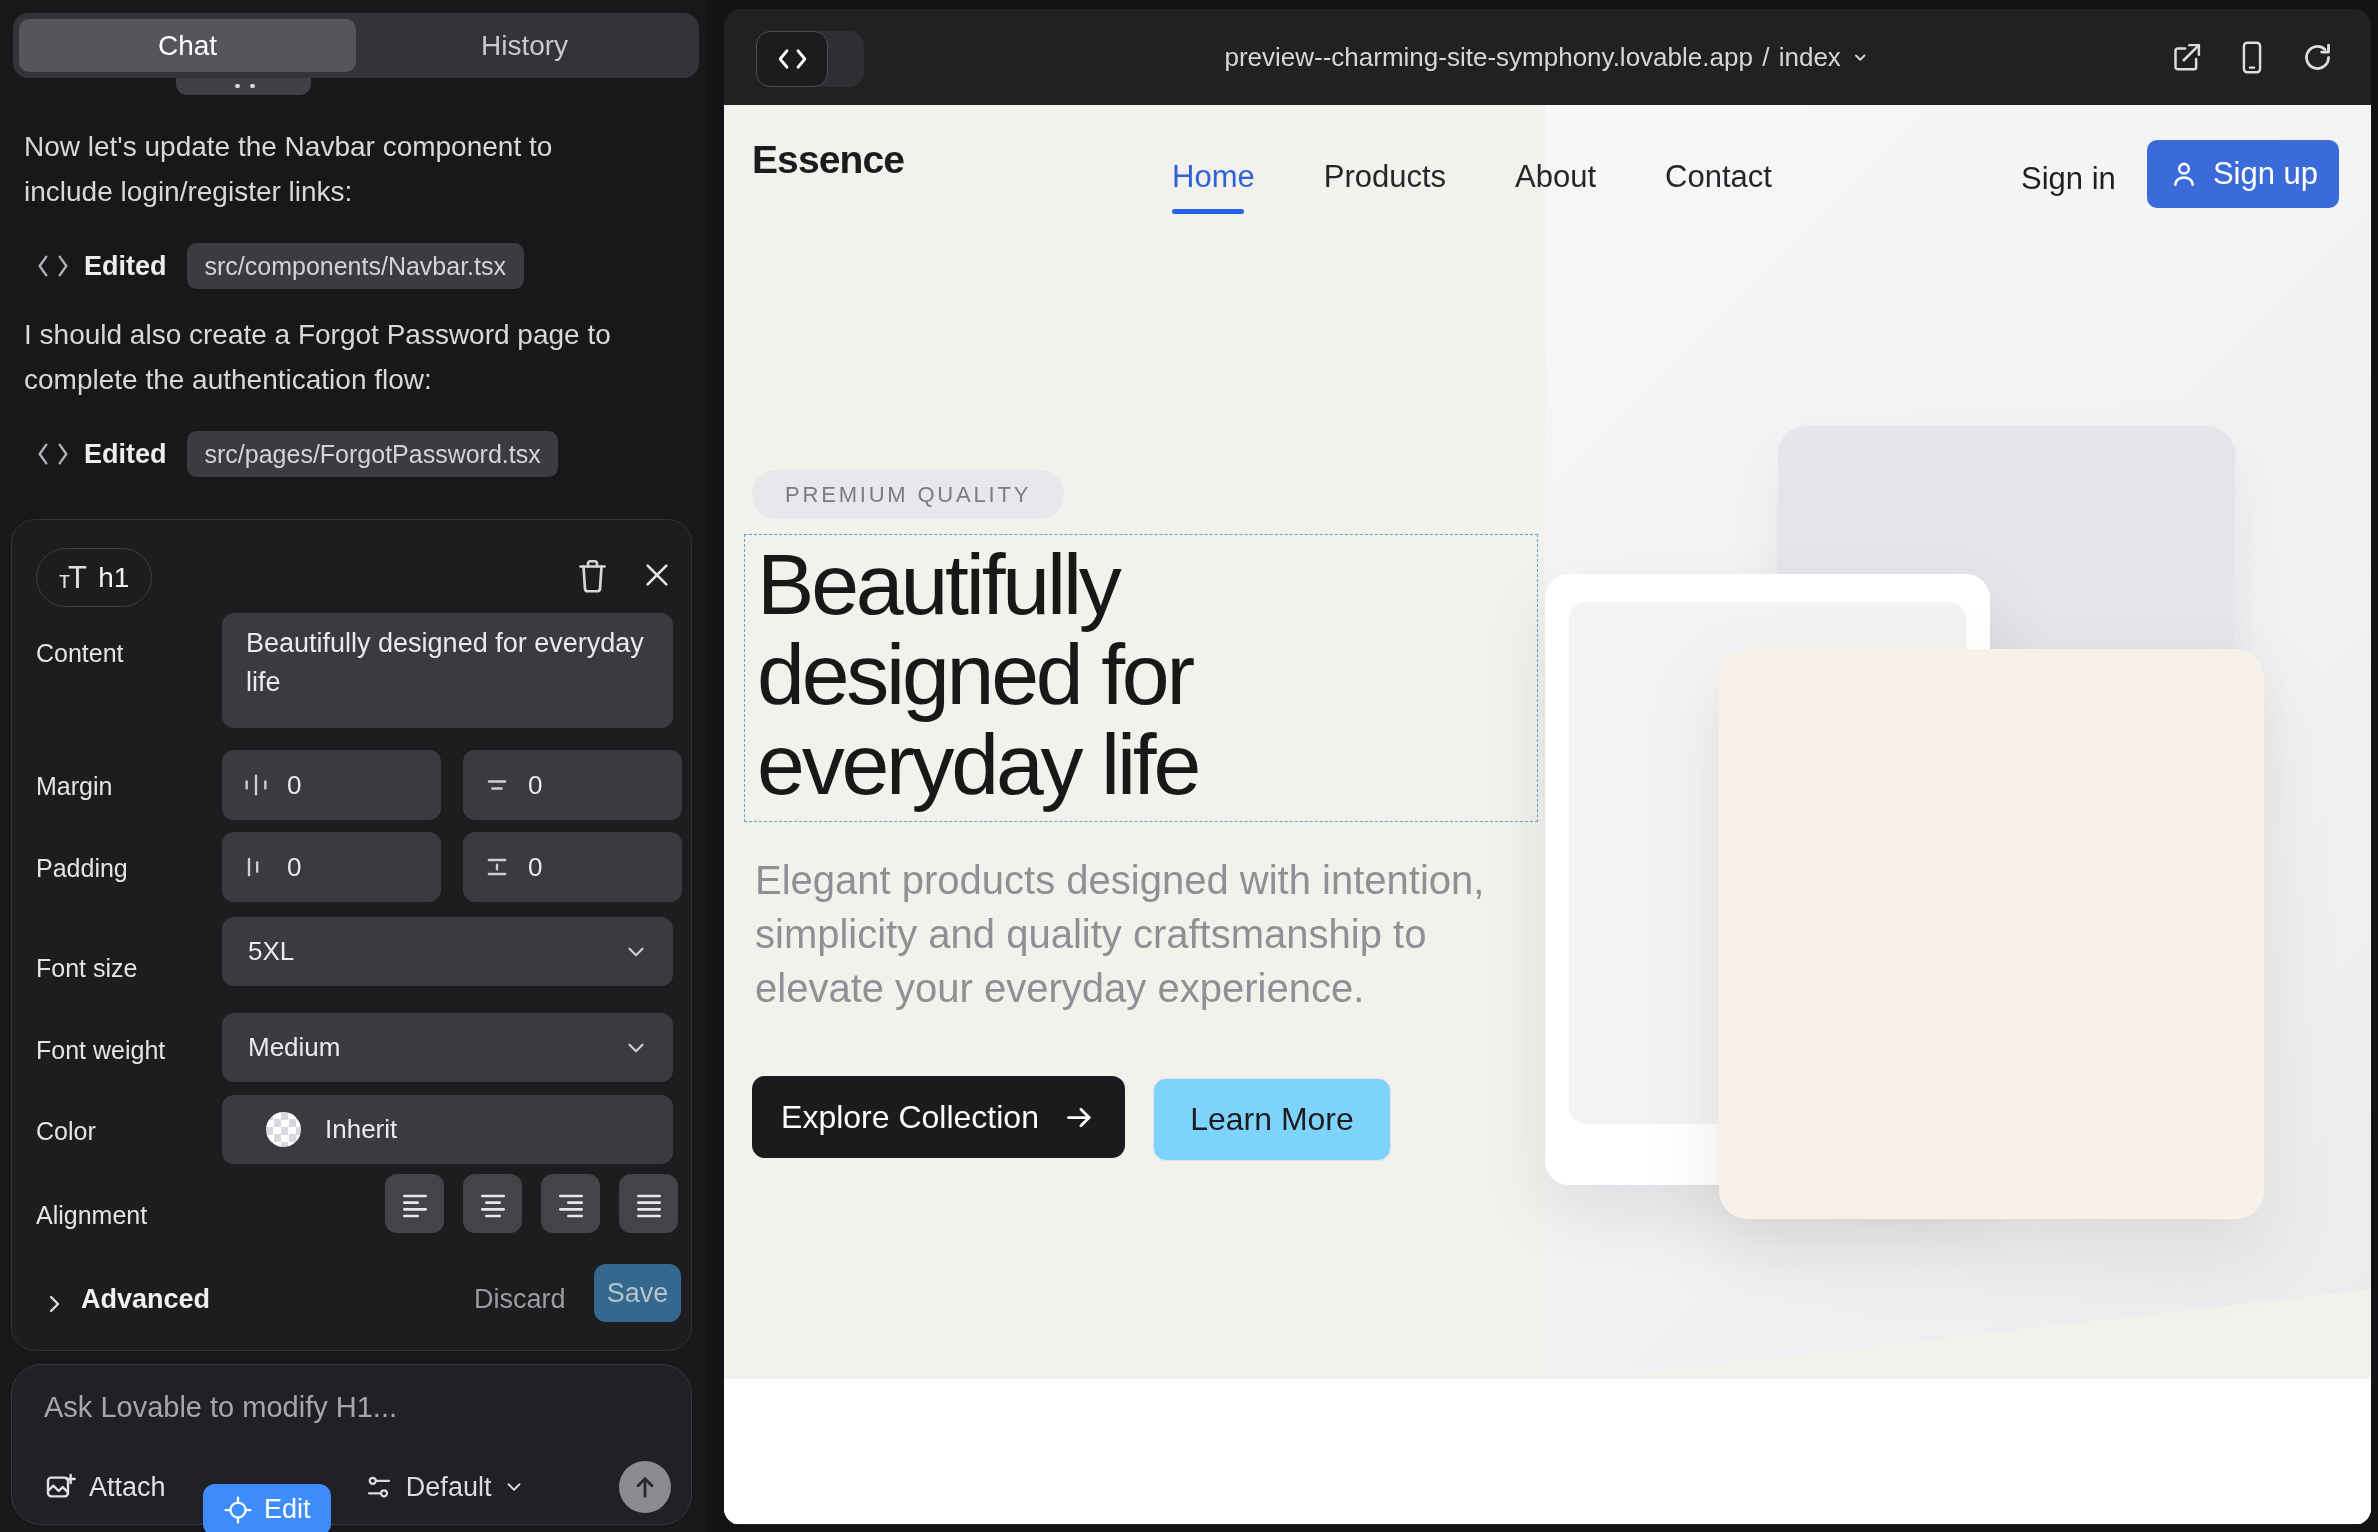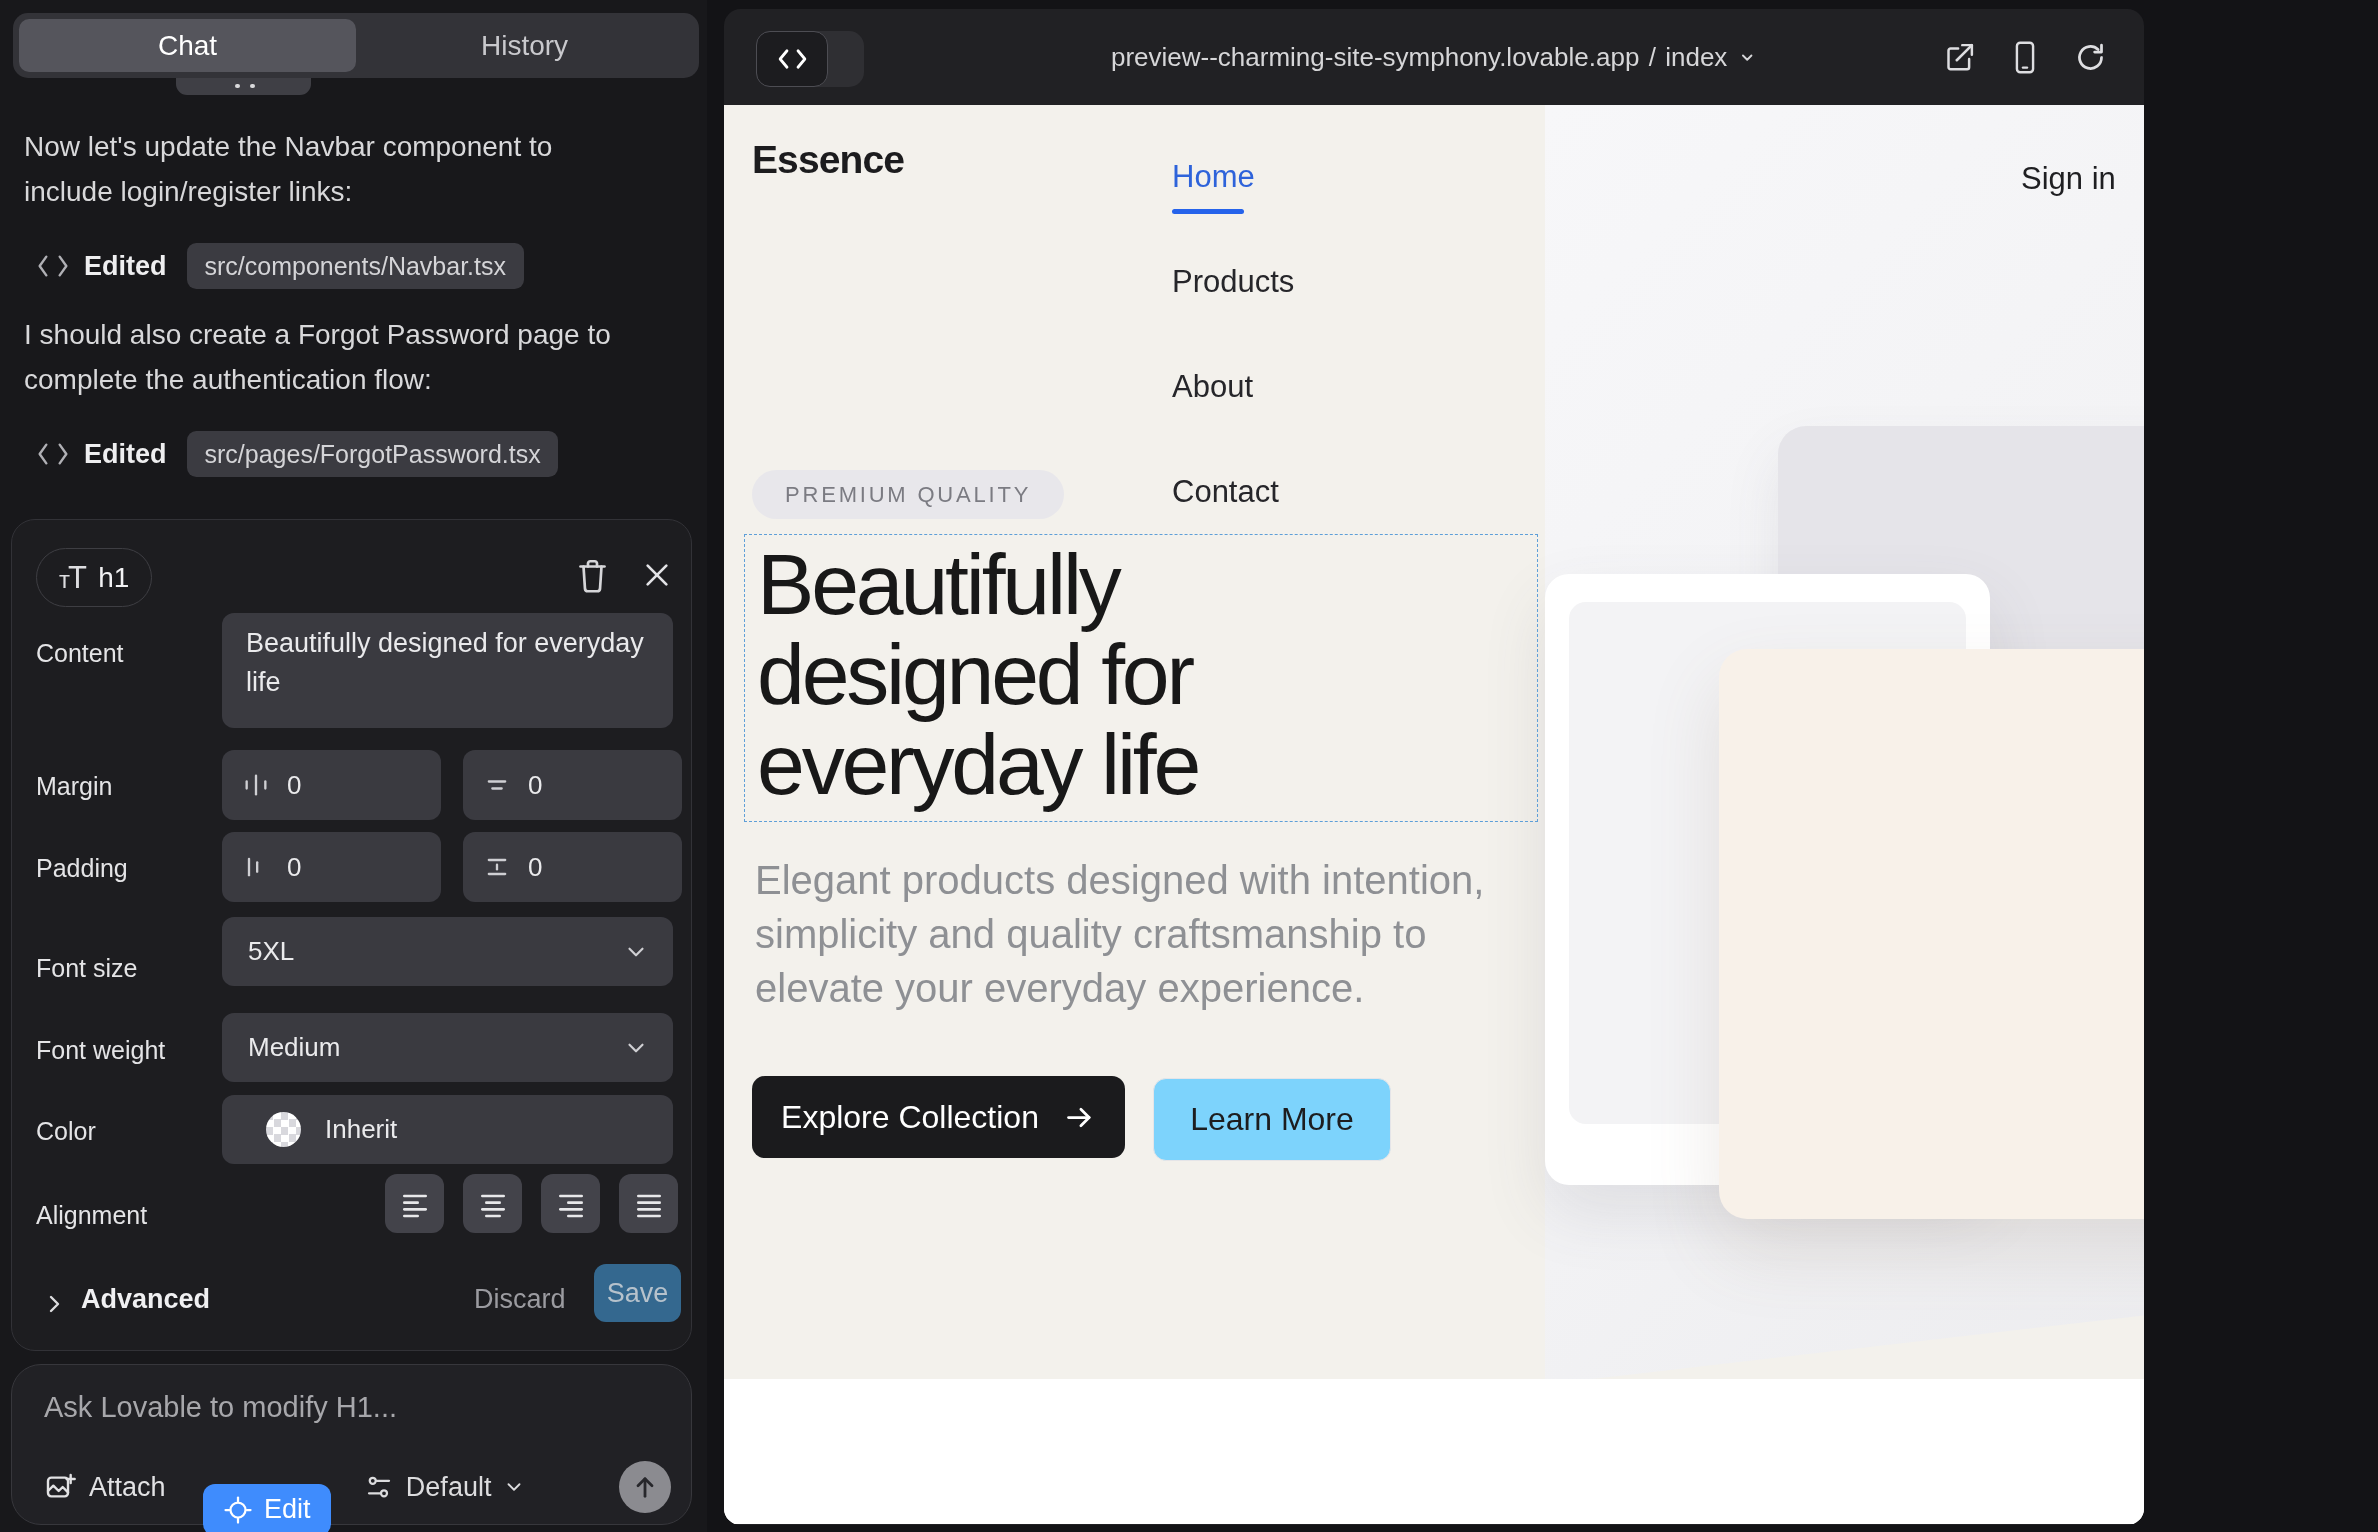--- a/index.html
+++ b/index.html
@@ -49,21 +49,21 @@
   
   .composer { position:absolute; left:11px; top:1364px; width:681px; height:161px; background:#212125; border:1.9px solid #37373c; border-radius:30px; }
   .composer-input { position:absolute; left:32px; top:26px; width:612px; font-size:29px; color:#a7a7ab; }
   .composer-row { position:absolute; left:32px; top:95px; right:20.4px; height:54px; display:flex; align-items:center; }
   .attach { display:flex; align-items:center; gap:13px; color:#e2e2e4; font-size:27px; cursor:pointer; }
   .edit-pill { margin-left:37px; height:52px; padding:0 20.4px; background:#3f8cfd; border-radius:12px; display:flex; align-items:center; gap:11px; color:#ffffff; font-size:27px; cursor:pointer;margin-top:45px; }
   .default-ctl { margin-left:33px; display:flex; align-items:center; gap:12px; color:#dcdcde; font-size:27px; cursor:pointer; }
   .send { margin-left:auto; width:52px; height:52px; border-radius:50%; background:#8b8b90; display:flex; align-items:center; justify-content:center; color:#27272b; cursor:pointer; }
 
   
-  .window { position:absolute; left:724px; top:9.3px; width:1420px; height:1516px; background:#212124; border-radius:16.7px; overflow:hidden; }
+  .window { position:absolute; left:724px; top:9.3px; width:1647px; height:1516px; background:#212124; border-radius:16.7px; overflow:hidden; }
   .chrome { position:absolute; left:0; top:0; width:100%; height:96px; }
   .code-toggle { position:absolute; left:32px; top:22px; width:108px; height:56px; background:#2f2f33; border-radius:15px; }
   .code-seg { position:absolute; left:0; top:0; width:72px; height:56px; background:#1c1c1f; border:1.9px solid #4d4d53; border-radius:14px; display:flex; align-items:center; justify-content:center; color:#fff; cursor:pointer; }
   .urlbar { position:absolute; left:0; right:0; top:0; height:96px; display:flex; align-items:center; justify-content:center; gap:9.3px; color:#d6d6d8; font-size:26px; cursor:pointer; }
   .urlbar .page { font-weight:400; }
   .chrome-icons { position:absolute; right:37px; top:0; height:96px; display:flex; align-items:center; gap:33px; color:#dedee1; }
   .chrome-icons span { cursor:pointer; display:flex; }
 
   
   .content { position:absolute; left:0; top:96px; width:1647px; height:1419px; background:#ffffff; }
@@ -71,21 +71,21 @@
   .col-cream { position:absolute; left:0; top:0; width:821px; height:1274px; background:#f3f1ec; }
   .col-gray { position:absolute; left:821px; top:0; width:826px; height:1274px; background:linear-gradient(135deg,#f7f7f9 0%,#f2f2f4 55%,#ebebee 100%); }
   .wedge { position:absolute; left:857px; top:1184px; width:790px; height:91px; background:#f3f1ec; clip-path:polygon(0 100%, 100% 100%, 100% 0); }
   .card { position:absolute; border-radius:28px; }
   .card-lavender { left:1054px; top:321px; width:457px; height:390px; background:#e5e4e9; box-shadow:0 28px 56px rgba(90,90,110,0.10); }
   .card-white { left:821px; top:469px; width:445px; height:611px; background:#ffffff; border-radius:24px; box-shadow:0 28px 65px rgba(80,80,100,0.12); }
   .card-white .inner { position:absolute; left:24px; top:28px; right:24px; bottom:61px; background:#f3f3f5; border-radius:16.7px; }
   .card-cream { left:995px; top:544px; width:545px; height:570px; background:#f8f1e9; box-shadow:0 33px 74px rgba(120,100,80,0.14); }
 
   .logo { position:absolute; left:28px; top:33px; font-size:39px; font-weight:700; color:#1c1c1e; letter-spacing:-0.9px; }
-  .nav { position:absolute; left:448px; top:54px; display:flex; gap:69px; font-size:31px; color:#26262a;flex-direction:column; }
+  .nav { position:absolute; left:448px; top:54px; display:flex; gap:69px; font-size:31px; color:#26262a; }
   .nav .link { cursor:pointer; }
   .nav .link.active { color:#2e63da; }
   .home-underline { position:absolute; left:448px; top:104px; width:72px; height:4.6px; background:#2563eb; border-radius:2.8px; }
   .signin { position:absolute; left:1297px; top:56px; font-size:31px; color:#1f1f22; cursor:pointer; }
   .signup { position:absolute; left:1423px; top:35px; width:192px; height:68px; background:#3b6bd8; border-radius:10px; display:flex; align-items:center; justify-content:center; gap:13px; color:#ffffff; font-size:31px; cursor:pointer; }
 
   .badge { position:absolute; left:28px; top:365px; height:49px; padding:0 33px; background:#e8e7eb; border-radius:25px; display:flex; align-items:center; font-size:22px; letter-spacing:2.8px; color:#7b7b82; font-weight:500; }
   .sel-box { position:absolute; left:19.5px; top:429px; width:794px; height:288px; border:1.9px dashed #5e9fd8; }
   .h1block { position:absolute; left:33px; top:434px; font-size:86px; line-height:90px; font-weight:500; color:#181818; letter-spacing:-3.2px; cursor:pointer; }
   .para { position:absolute; left:31px; top:748px; font-size:40px; line-height:54px; color:#8e9094; }

